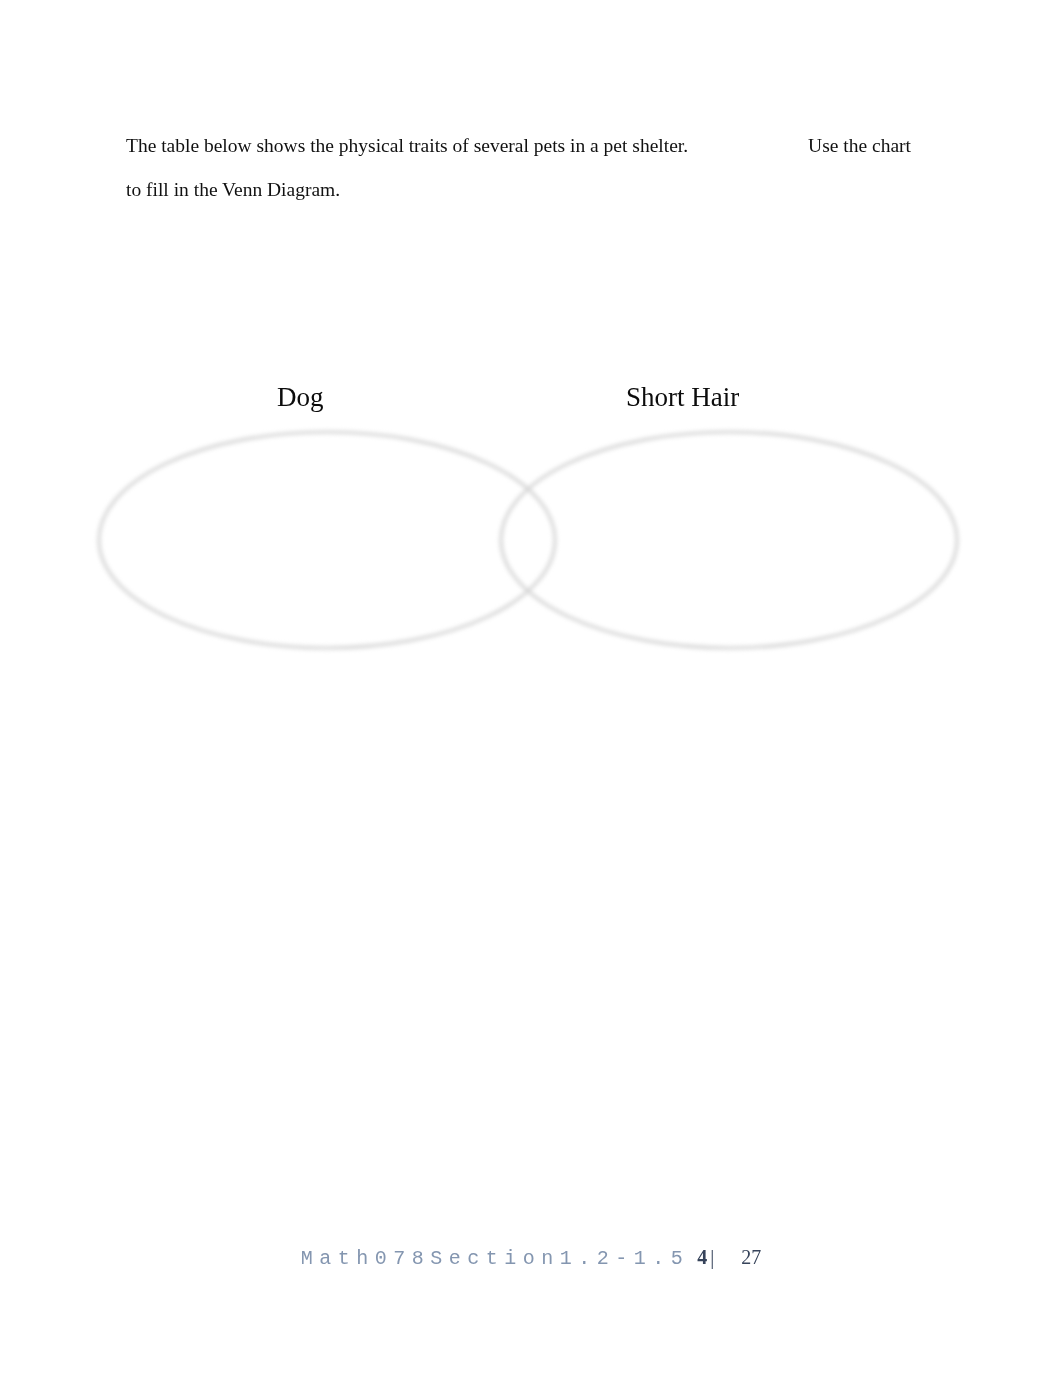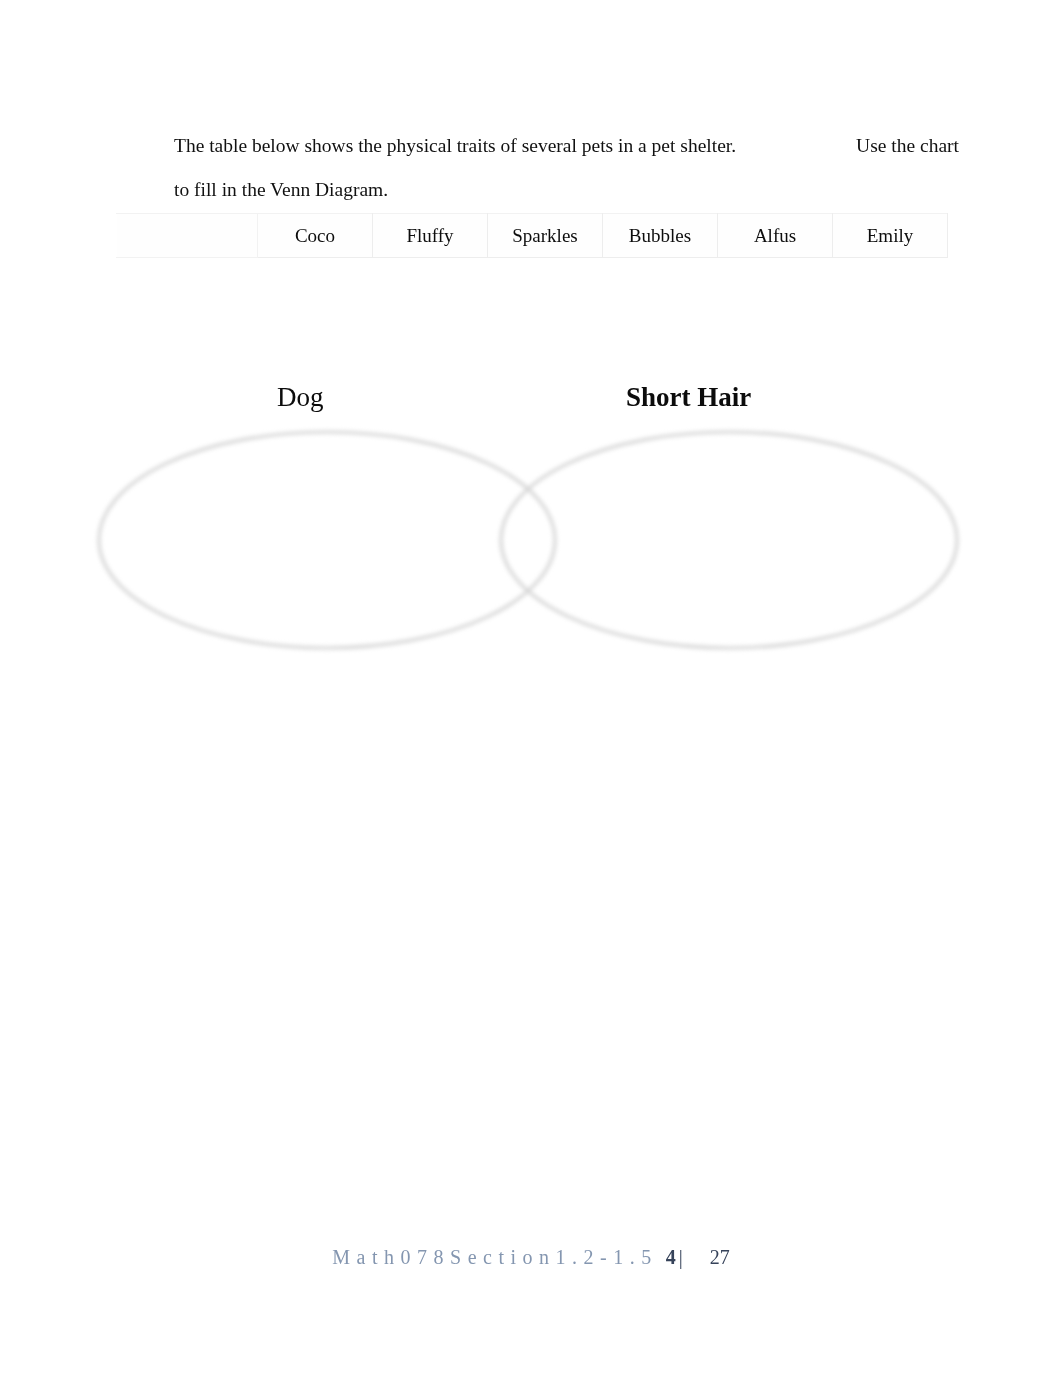--- a/index.html
+++ b/index.html
@@ -18,21 +18,20 @@
 
   
   .intro {
     position: absolute;
     left: 126px;
     top: 124px;
     width: 800px;
     font-size: 19.5px;
     line-height: 44px;
     color: #111111;
-    margin-left: 48px;
   }
   .intro .gap {
     display: inline-block;
     width: 120px;
   }
 
   
   .table-wrap {
     position: absolute;
     left: 116px;
@@ -81,21 +80,21 @@
     width: 1062px;
     height: 300px;
   }
   .venn-label {
     position: absolute;
     font-size: 27px;
     color: #0c0c0c;
     white-space: nowrap;
   }
   .venn-label.left  { left: 277px; top: 12px; }
-  .venn-label.right { left: 626px; top: 12px; font-weight: bold; }
+  .venn-label.right { left: 626px; top: 12px; }
 
   .venn-svg {
     position: absolute;
     left: 0;
     top: 0;
     width: 1062px;
     height: 300px;
     filter: blur(2.1px);
   }
   .venn-svg ellipse {
@@ -110,21 +109,21 @@
     left: 0;
     top: 1246px;
     width: 1062px;
     text-align: center;
     font-size: 20px;
     white-space: nowrap;
   }
   .footer .doc-id {
     color: #8496b0;
     letter-spacing: 6.5px;
-    font-family: Liberation Serif, serif;
+    font-family: Liberation Mono, monospace;
   }
   .footer .page-no {
     color: #36435a;
     font-weight: bold;
     margin-left: 8px;
   }
   .footer .page-sep {
     color: #36435a;
     margin: 0 3px;
   }
@@ -136,29 +135,20 @@
 </head>
 <body>
 
 <div class="intro">
   <span>The table below shows the physical traits of several pets in a pet shelter.</span><span class="gap"></span><span>Use the chart to fill in the Venn Diagram.</span>
 </div>
 
 <div class="table-wrap table-blur">
   <table class="traits">
     <tbody>
-      <tr class="headrow">
-        <td class="rowhead corner"></td>
-        <td>Coco</td>
-        <td>Fluffy</td>
-        <td>Sparkles</td>
-        <td>Bubbles</td>
-        <td>Alfus</td>
-        <td>Emily</td>
-      </tr>
     </tbody>
   </table>
 </div>
 
 <div class="venn">
   <div class="venn-label left">Dog</div>
   <div class="venn-label right">Short Hair</div>
   <svg class="venn-svg" viewBox="0 0 1062 300">
     <ellipse cx="327" cy="170" rx="228" ry="108"></ellipse>
     <ellipse cx="729" cy="170" rx="228" ry="108"></ellipse>

